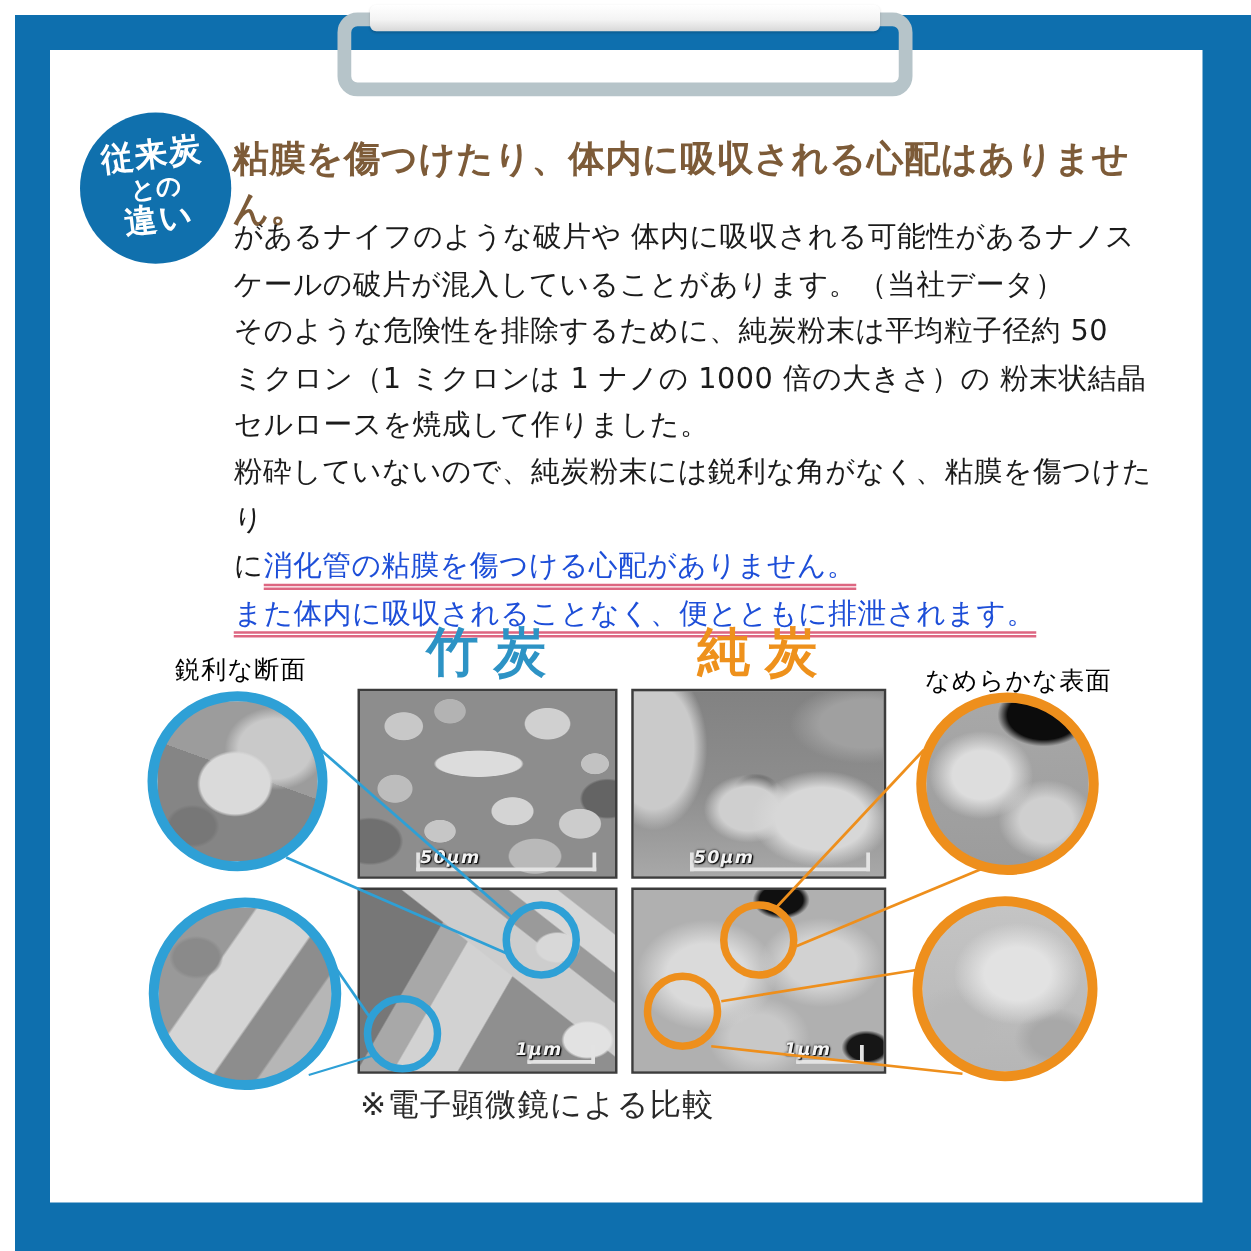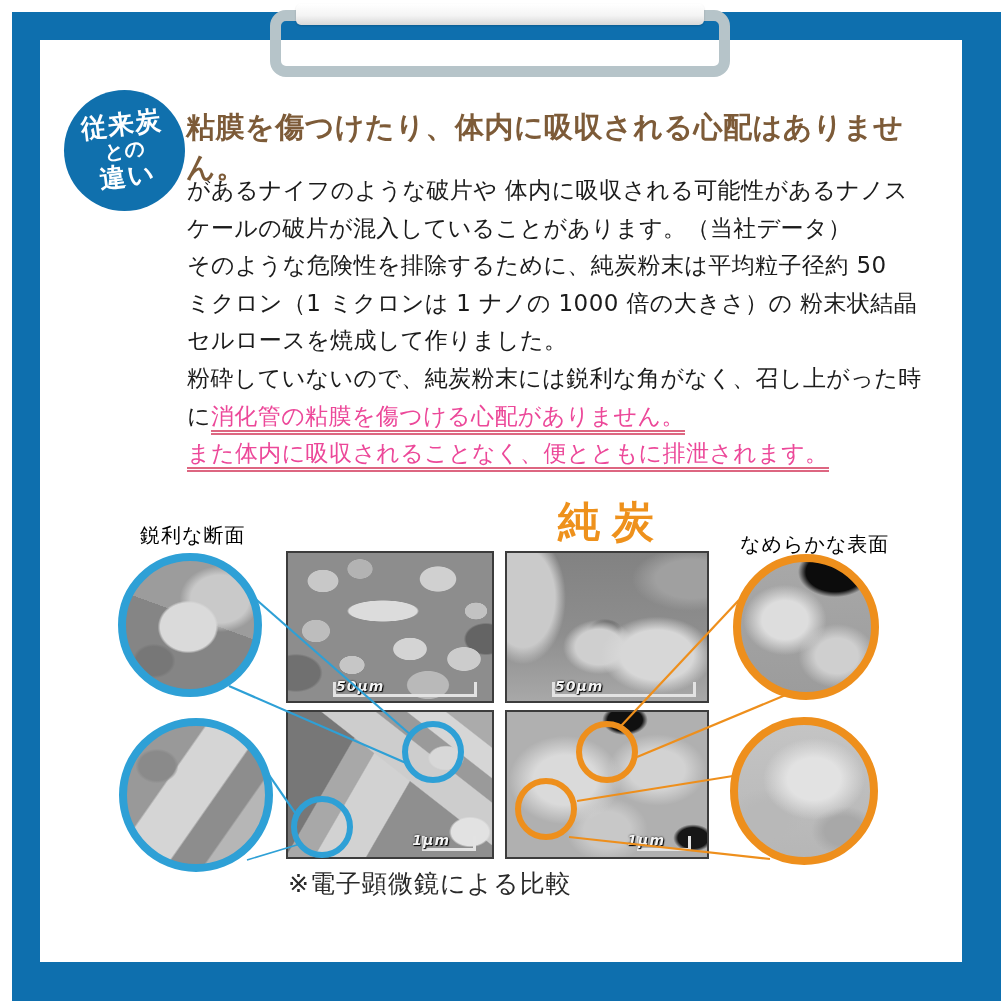--- a/index.html
+++ b/index.html
@@ -23,21 +23,21 @@
   .badge-inner{transform:rotate(-7deg);font-weight:bold;line-height:1.12;}
   .badge-l1{font-size:26px;letter-spacing:1px;}
   .badge-l2{font-size:20px;}
   .badge-l3{font-size:26px;letter-spacing:2px;}
 
   
   .headline{position:absolute;left:186px;top:108px;width:760px;font-size:29px;font-weight:bold;
     color:#7d5b38;letter-spacing:0.5px;}
   .bodytext{position:absolute;left:187px;top:172px;width:745px;font-size:23px;color:#1b1b1b;
     line-height:37.6px;letter-spacing:0.4px;}
-  .pink{color:#ec4899;border-bottom:5px double #dd6681;padding-bottom:1px;}
+  .pink{color:#1d4ed8;border-bottom:5px double #dd6681;padding-bottom:1px;}
   .pink-line{color:#f17e9a;}
 
   
   .col-heading{position:absolute;top:494px;font-size:42px;font-weight:600;text-align:center;letter-spacing:12px;padding-left:10px;box-sizing:border-box;}
   .col-heading.bamboo{left:286px;width:208px;color:#2d93c5;}
   .col-heading.pure{left:505px;width:204px;color:#ee911c;}
   .side-label{position:absolute;font-size:20px;color:#000000;letter-spacing:1px;}
   .side-label.left{left:140px;top:522px;}
   .side-label.right{left:740px;top:531px;}
   .caption{position:absolute;left:288px;top:867px;font-size:25px;color:#2a2a2a;letter-spacing:1px;}
@@ -148,25 +148,26 @@
   </div>
 
   <div class="headline">粘膜を傷つけたり、体内に吸収される心配はありません。</div>
 
   <div class="bodytext">
     <div>があるナイフのような破片や 体内に吸収される可能性があるナノス</div>
     <div>ケールの破片が混入していることがあります。（当社データ）</div>
     <div>そのような危険性を排除するために、純炭粉末は平均粒子径約 50</div>
     <div>ミクロン（1 ミクロンは 1 ナノの 1000 倍の大きさ）の 粉末状結晶</div>
     <div>セルロースを焼成して作りました。</div>
-    <div>粉砕していないので、純炭粉末には鋭利な角がなく、召し上がった時</div>
+    <div>粉砕していないので、純炭粉末には鋭利な角がなく、粘膜を傷つけたり</div>
     <div><span>に</span><span class="pink">消化管の粘膜を傷つける心配がありません。</span></div>
     <div class="pink-line"><span class="pink">また体内に吸収されることなく、便とともに排泄されます。</span></div>
   </div>
 
+  <div class="col-heading bamboo">竹炭</div>
   <div class="col-heading pure">純炭</div>
   <div class="side-label left">鋭利な断面</div>
   <div class="side-label right">なめらかな表面</div>
 
   <svg class="leaders" viewBox="0 0 1001 1001">
     <line x1="243" y1="588" x2="412" y2="736" stroke="#2ea0d6" stroke-width="2.2"></line>
     <line x1="229" y1="686" x2="406" y2="763" stroke="#2ea0d6" stroke-width="2.2"></line>
     <line x1="267" y1="772" x2="296" y2="814" stroke="#2ea0d6" stroke-width="2.2"></line>
     <line x1="247" y1="860" x2="300" y2="844" stroke="#2ea0d6" stroke-width="1.6"></line>
     <line x1="621" y1="726" x2="739" y2="600" stroke="#ee8f1c" stroke-width="2.2"></line>

